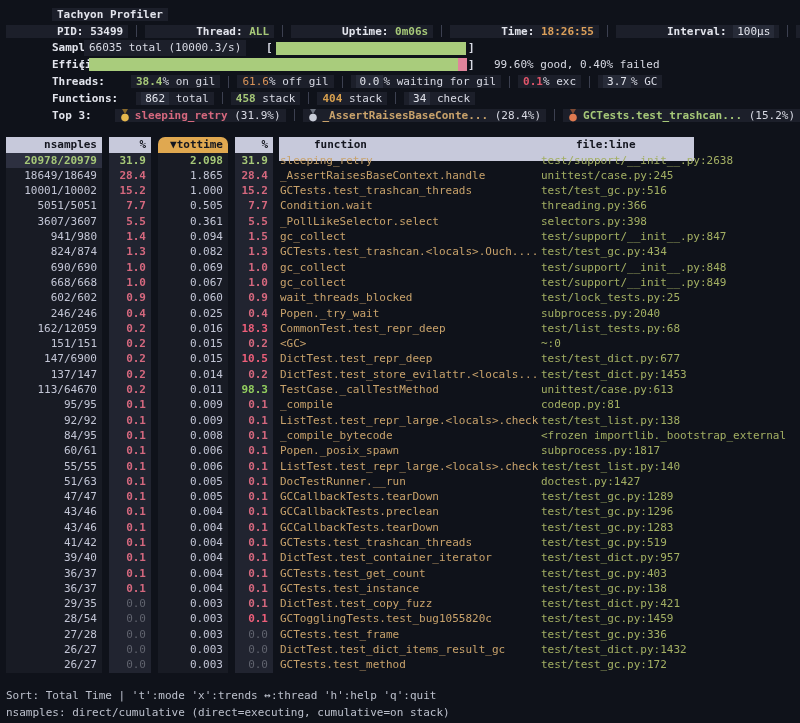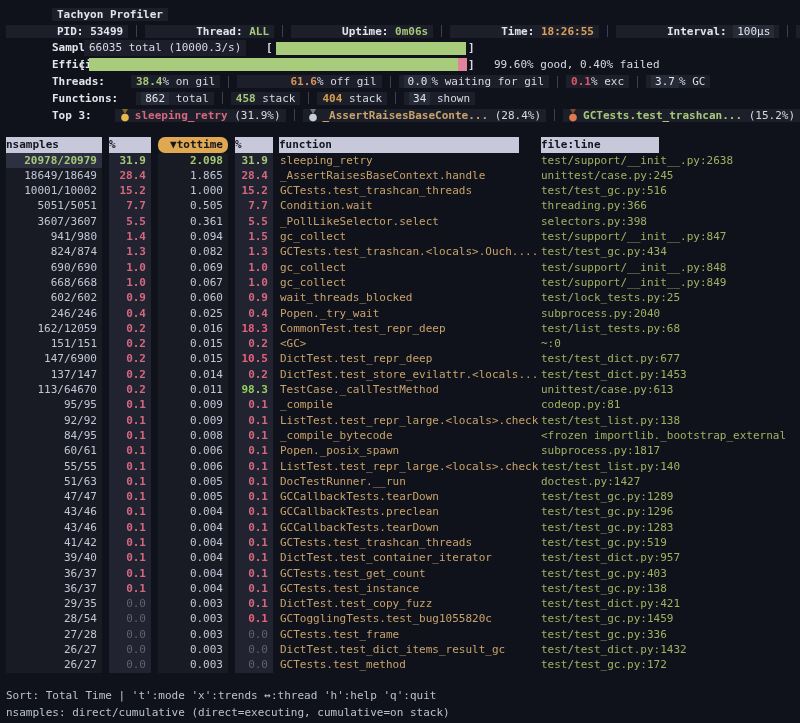--- a/index.html
+++ b/index.html
@@ -9,21 +9,21 @@
     font-family:"DejaVu Sans Mono",monospace;font-size:11px;
     padding-top:6px;overflow:hidden;
   }
   .hline{height:16.8px;display:flex;align-items:center;padding-left:6px;white-space:pre;}
   .chip{background:#1c1f2a;padding:0 5px;display:inline-flex;align-items:center;white-space:pre;}
   .chip2{background:#272b38;padding:0 4px;color:#e2e4ec;}
   .lbl{font-weight:bold;color:#e2e4ec;margin-left:46px;}
   .vsep{width:1px;height:12px;background:#3c4050;margin:0 8px;flex:0 0 auto;}
   .green{color:#a6c878;font-weight:bold;}
   .orange{color:#dda05a;font-weight:bold;}
-  .salmon{color:#d89358;font-weight:bold;margin-left:48px;}
+  .salmon{color:#d89358;font-weight:normal;}
   .amber{color:#d8a04e;font-weight:bold;}
   .red{color:#e0556a;font-weight:bold;}
   .pinktxt{color:#d5687e;font-weight:bold;}
   .tan{color:#c8a26b;}
   .white{color:#e2e4ec;font-weight:bold;}
   
   .barline{position:relative;height:16.8px;}
   .barline .abs{position:absolute;top:0;height:16.8px;display:flex;align-items:center;white-space:pre;}
   .bar{height:13px;top:2px;position:absolute;display:flex;}
   .bar .good{background:#a9cc7c;height:100%;}
@@ -33,23 +33,23 @@
   .medalwrap{display:inline-flex;align-items:center;margin-right:5px;}
   
   .tbl{margin-top:13px;}
   .thead,.trow{
     display:grid;
     grid-template-columns:96px 7px 42px 7px 70px 7px 38px 6px 262px auto;
     height:15.3px;line-height:15.3px;padding-left:6px;white-space:pre;
   }
   .thead{height:16px;line-height:16px;font-weight:bold;}
   .hd{background:#c7c9db;color:#14161f;}
-  .hd.r{text-align:left;padding-right:5px;}
+  .hd.r{text-align:right;padding-right:5px;}
   .hd-amber{background:#e0a850;color:#14161f;text-align:right;padding-right:5px;border-radius:7px;}
-  .hdblock{display:inline-block;background:#c7c9db;color:#14161f;height:16px;}
+  .hdblock{display:inline-block;background:#c7c9db;color:#14161f;height:24px;padding-left:35px;}
   .cell{overflow:hidden;}
   .cell.r{text-align:right;padding-right:5px;}
   .b1{background:#181b24;}
   .b2{background:#212430;}
   .lav{color:#c3c6d6;}
   .pink{color:#d5687e;font-weight:bold;}
   .hot{color:#ee5f7a;font-weight:bold;}
   .dim{color:#60636e;}
   .grn{color:#93cf5f;font-weight:bold;}
   .selbg{background:#2d3040;}
@@ -120,21 +120,21 @@
 
   <div class="hline">
     <span class="lbl">Functions:</span>
     <span style="width:18px"> </span>
     <span class="chip"><span class="chip2">862</span><span> total</span></span>
     <span class="vsep"></span>
     <span class="chip"><span class="green">458</span><span> stack</span></span>
     <span class="vsep"></span>
     <span class="chip"><span class="amber">404</span><span> stack</span></span>
     <span class="vsep"></span>
-    <span class="chip"><span class="chip2">34</span><span> shown</span></span>
+    <span class="chip"><span class="chip2">34</span><span> check</span></span>
   </div>
 
   <div class="hline">
     <span class="lbl">Top 3:</span>
     <span style="width:34px"> </span>
     <span class="chip">
       <span class="medalwrap"><svg width="10" height="13" viewBox="0 0 10 13">
             <path d="M2 0 L8 0 L5 5 Z" fill="#8a6a2a"></path>
             <circle cx="5" cy="8.6" r="3.8" fill="#e6b84e"></circle>
           </svg></span>

